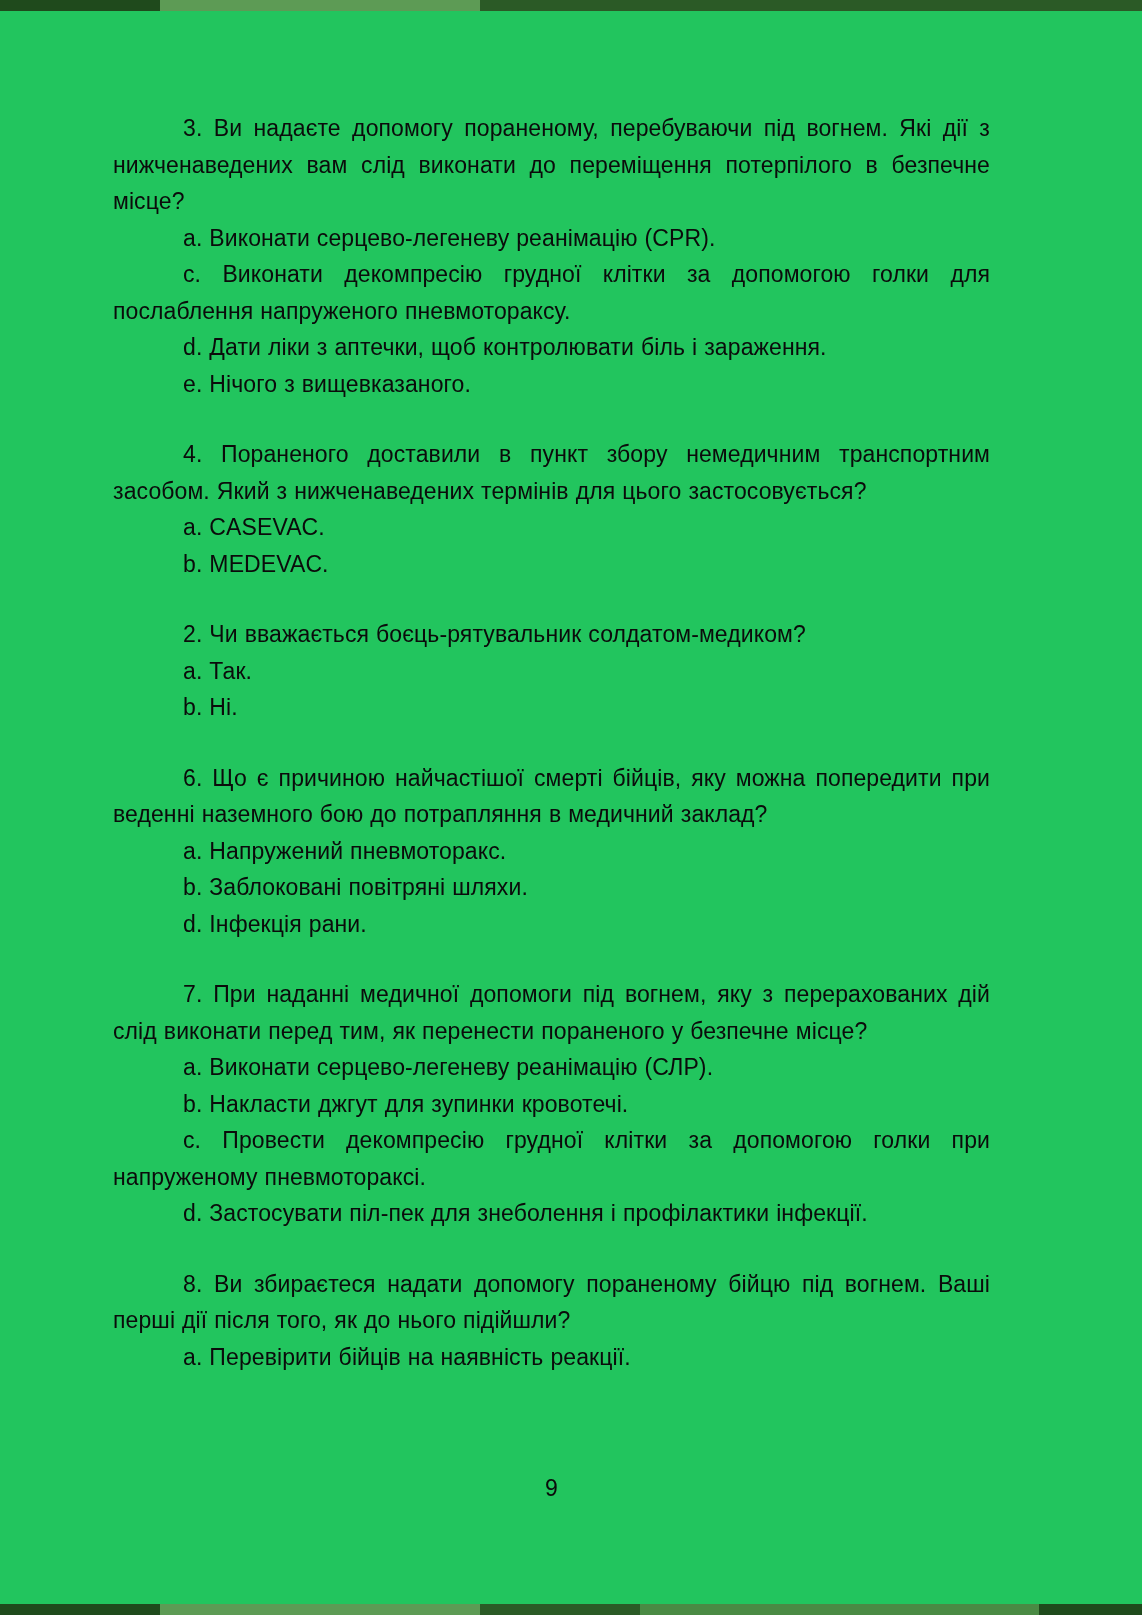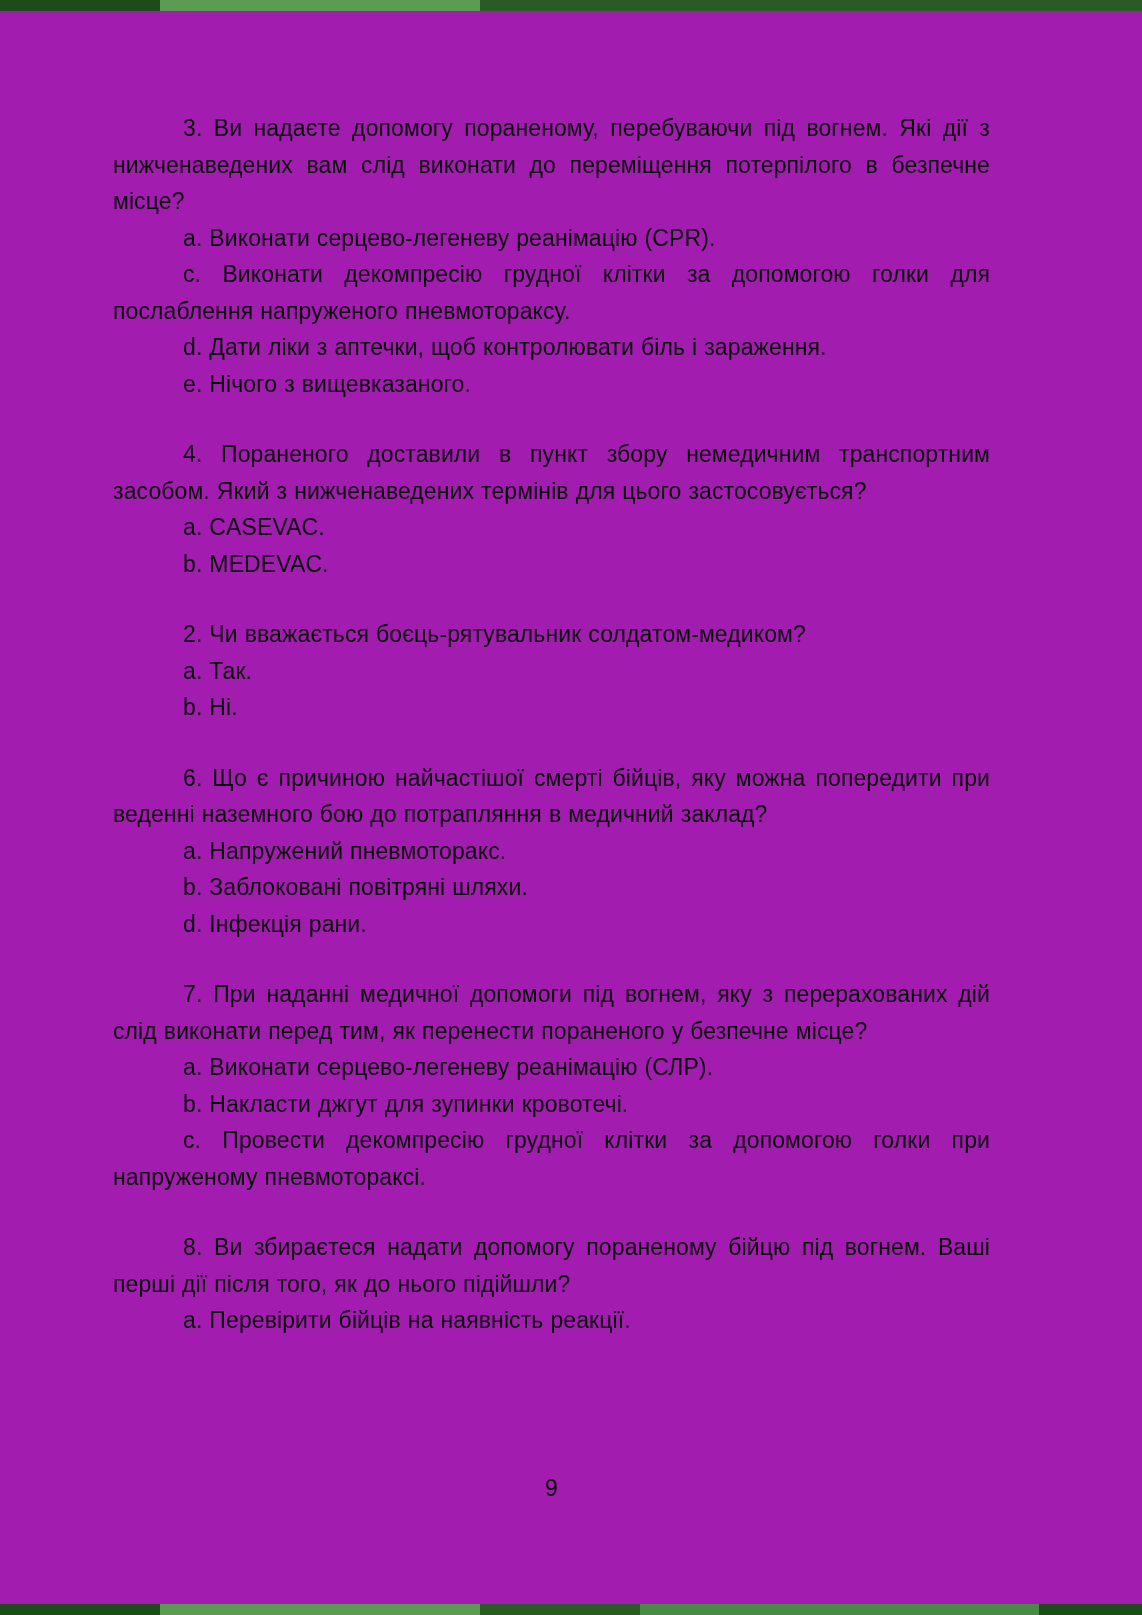--- a/index.html
+++ b/index.html
@@ -1,20 +1,20 @@
 <!DOCTYPE html>
 <html lang="uk"><head>
 <meta charset="utf-8">
 <style>
   html, body { margin: 0; padding: 0; background: #ffffff; }
   .page {
     position: relative;
     width: 1142px;
     height: 1615px;
-    background: #a21caf;
+    background: #22c55e;
     overflow: hidden;
     font-family: "Liberation Sans", "DejaVu Sans", sans-serif;
     color: #0b0b0b;
   }
   
   .edge-bar {
     position: absolute;
     left: 0;
     width: 1142px;
     height: 11px;
@@ -96,20 +96,21 @@
       <p class="opt">a. Напружений пневмоторакс.</p>
       <p class="opt">b. Заблоковані повітряні шляхи.</p>
       <p class="opt">d. Інфекція рани.</p>
     </div>
 
     <div class="qblock">
       <p class="q-text">7. При наданні медичної допомоги під вогнем, яку з перерахованих дій слід виконати перед тим, як перенести пораненого у безпечне місце?</p>
       <p class="opt">a. Виконати серцево-легеневу реанімацію (СЛР).</p>
       <p class="opt">b. Накласти джгут для зупинки кровотечі.</p>
       <p class="opt">c. Провести декомпресію грудної клітки за допомогою голки при напруженому пневмотораксі.</p>
+      <p class="opt">d. Застосувати піл-пек для знеболення і профілактики інфекції.</p>
     </div>
 
     <div class="qblock">
       <p class="q-text">8. Ви збираєтеся надати допомогу пораненому бійцю під вогнем. Ваші перші дії після того, як до нього підійшли?</p>
       <p class="opt">a. Перевірити бійців на наявність реакції.</p>
     </div>
 
   </div>
 
   <div class="page-number">9</div>

